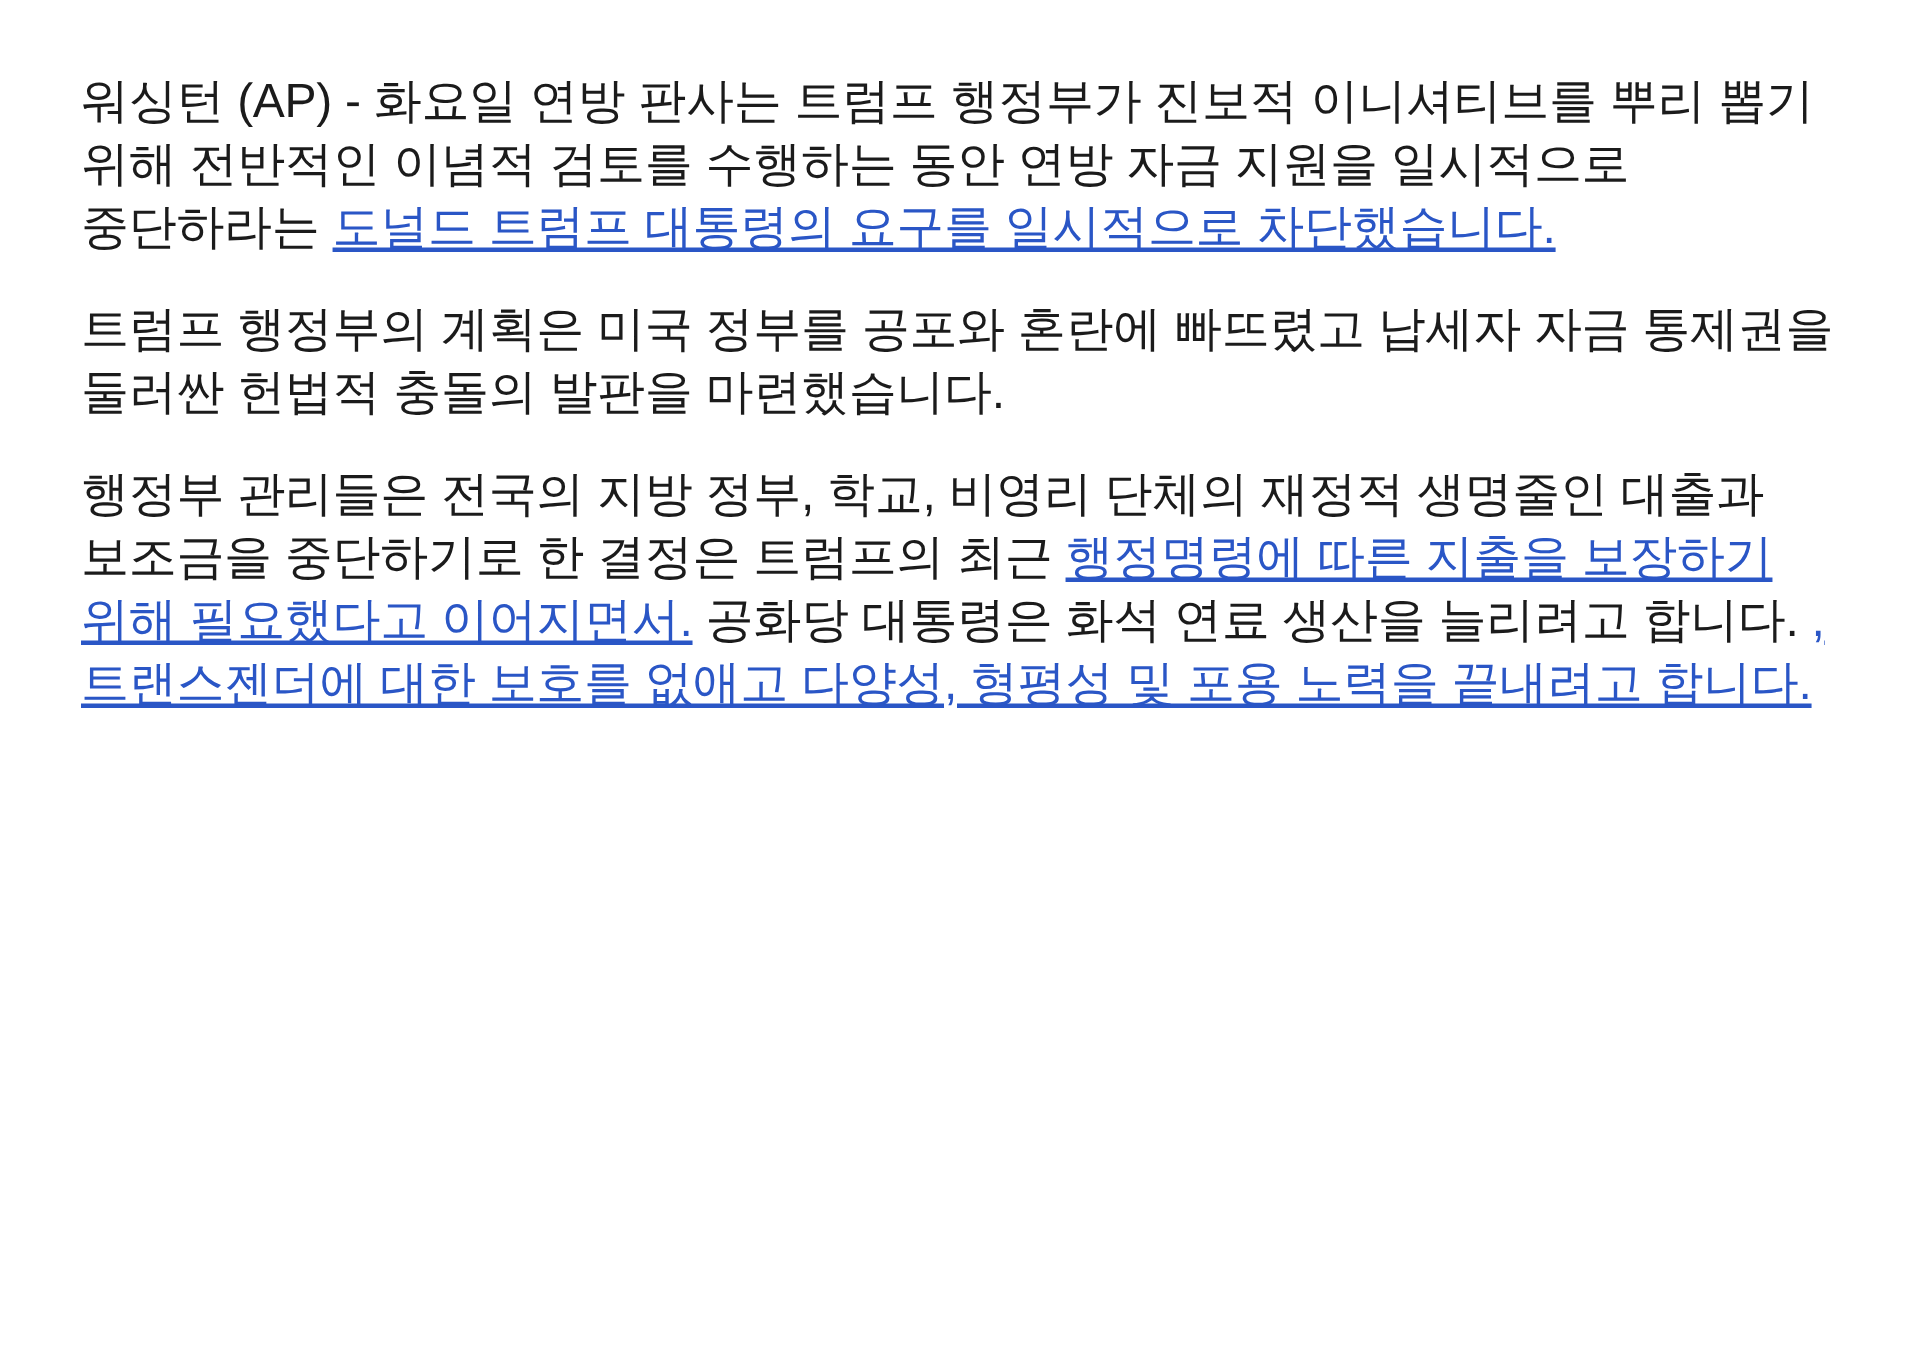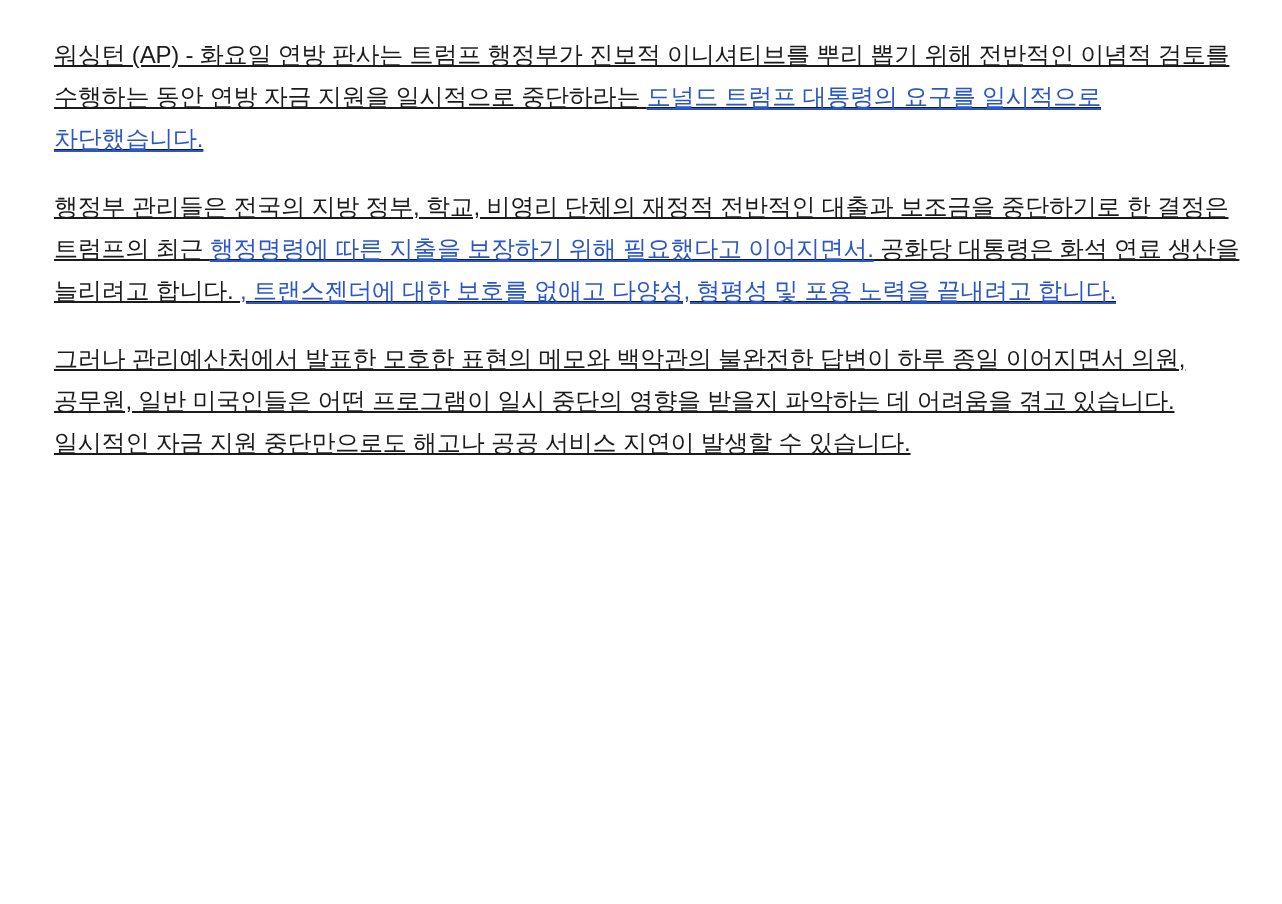--- a/index.html
+++ b/index.html
@@ -12,38 +12,37 @@
     height: 904px;
     font-family: "Liberation Sans", sans-serif;
     color: #1a1a1a;
     overflow: hidden;
   }
   #article {
     padding: 34px 40px 0 54px;
     box-sizing: border-box;
   }
   p.para {
-    margin: 0 0 26px 0;
-    font-size: 24px;
+    margin: 12px 0 26px 0;
+    font-size: 32px;
     line-height: 42px;
     letter-spacing: -0.2px;
     color: #1b1b1b;
     word-break: keep-all;
-    text-decoration: underline;
   }
   p.para:last-child {
     margin-bottom: 0;
   }
   a.link {
     color: #2a56c6;
     text-decoration: underline;
     text-underline-offset: 3px;
     cursor: pointer;
   }
 </style>
 </head>
 <body>
 
 <div id="article">
     <p class="para"><span>워싱턴 (AP) - 화요일 연방 판사는 트럼프 행정부가 진보적 이니셔티브를 뿌리 뽑기 위해 전반적인 이념적 검토를 수행하는 동안 연방 자금 지원을 일시적으로 중단하라는 </span><a class="link">도널드 트럼프 대통령의 요구를 일시적으로 차단했습니다.</a></p>
-    <p class="para"><span>행정부 관리들은 전국의 지방 정부, 학교, 비영리 단체의 재정적 전반적인 대출과 보조금을 중단하기로 한 결정은 트럼프의 최근 </span><a class="link">행정명령에 따른 지출을 보장하기 위해 필요했다고 이어지면서.</a><span> 공화당 대통령은 화석 연료 생산을 늘리려고 합니다. </span><a class="link">, 트랜스젠더에 대한 보호를 없애고 다양성, 형평성 및 포용 노력을 끝내려고 합니다.</a></p>
-    <p class="para"><span>그러나 관리예산처에서 발표한 모호한 표현의 메모와 백악관의 불완전한 답변이 하루 종일 이어지면서 의원, 공무원, 일반 미국인들은 어떤 프로그램이 일시 중단의 영향을 받을지 파악하는 데 어려움을 겪고 있습니다. 일시적인 자금 지원 중단만으로도 해고나 공공 서비스 지연이 발생할 수 있습니다.</span></p>
+    <p class="para"><span>트럼프 행정부의 계획은 미국 정부를 공포와 혼란에 빠뜨렸고 납세자 자금 통제권을 둘러싼 헌법적 충돌의 발판을 마련했습니다.</span></p>
+    <p class="para"><span>행정부 관리들은 전국의 지방 정부, 학교, 비영리 단체의 재정적 생명줄인 대출과 보조금을 중단하기로 한 결정은 트럼프의 최근 </span><a class="link">행정명령에 따른 지출을 보장하기 위해 필요했다고 이어지면서.</a><span> 공화당 대통령은 화석 연료 생산을 늘리려고 합니다. </span><a class="link">, 트랜스젠더에 대한 보호를 없애고 다양성, 형평성 및 포용 노력을 끝내려고 합니다.</a></p>
   </div>
 
 </body></html>

